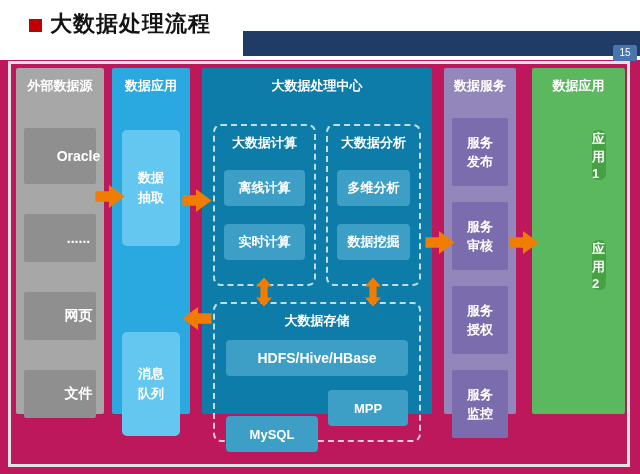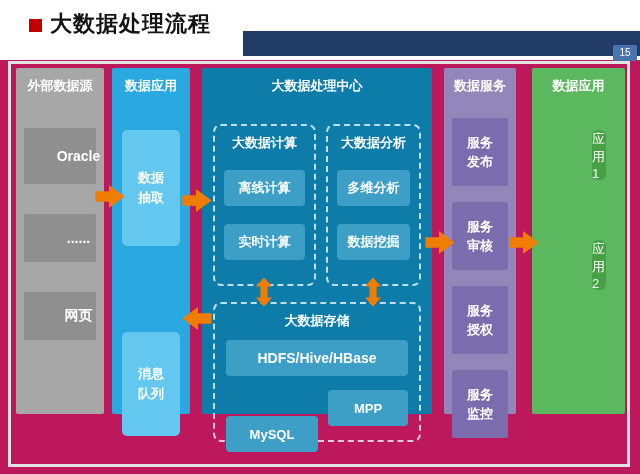--- a/index.html
+++ b/index.html
@@ -52,21 +52,21 @@
   .cb-mpp   { right:11px; width:80px; top:86px; height:36px; }
   
   .vbox { position:absolute; left:8px; right:8px; background:var(--services-box,#7b6dad); color:#fff; font-weight:bold;
     font-size:13px; white-space:pre-line; text-align:left; line-height:1.5;
     display:flex; align-items:center; justify-content:center; border-radius:2px; }
   .vb-1 { top:50px;  height:68px; }
   .vb-2 { top:134px; height:68px; }
   .vb-3 { top:218px; height:68px; }
   .vb-4 { top:302px; height:68px; }
   
-  .abox { position:absolute; left:19px; right:19px; background:var(--apps-box,#46a144); color:#fff; font-weight:normal;
+  .abox { position:absolute; left:19px; right:19px; background:var(--apps-box,#46a144); color:#fff; font-weight:bold;
     font-size:13px; display:flex; align-items:center; justify-content:center; border-radius:6px;margin-left:41px; }
   .ab-1 { top:62px;  height:50px; }
   .ab-2 { top:172px; height:50px; }
   .ab-3 { top:286px; height:50px; }
   
   .harrow { position:absolute; width:30px; height:25px; z-index:6; }
   .harrow path, .varrow path { fill:var(--arrow,#f07d00); }
   .ha-1 { left:95px;  top:184px; }
   .ha-2 { left:182px; top:188px; }
   .ha-3 { left:182px; top:306px; transform:scaleX(-1); }
@@ -88,20 +88,21 @@
     <span class="page-num">15</span>
   </div>
 
   <div class="frame"></div>
 
   <div class="col col-sources">
     <div class="col-header">外部数据源</div>
     <div class="sbox sbox-1">Oracle</div>
     <div class="sbox sbox-2">......</div>
     <div class="sbox sbox-3">网页</div>
+    <div class="sbox sbox-4">文件</div>
   </div>
 
   <div class="col col-bus">
     <div class="col-header">数据应用</div>
     <div class="bbox bbox-1">数据
 抽取</div>
     <div class="bbox bbox-2">消息
 队列</div>
   </div>
 

